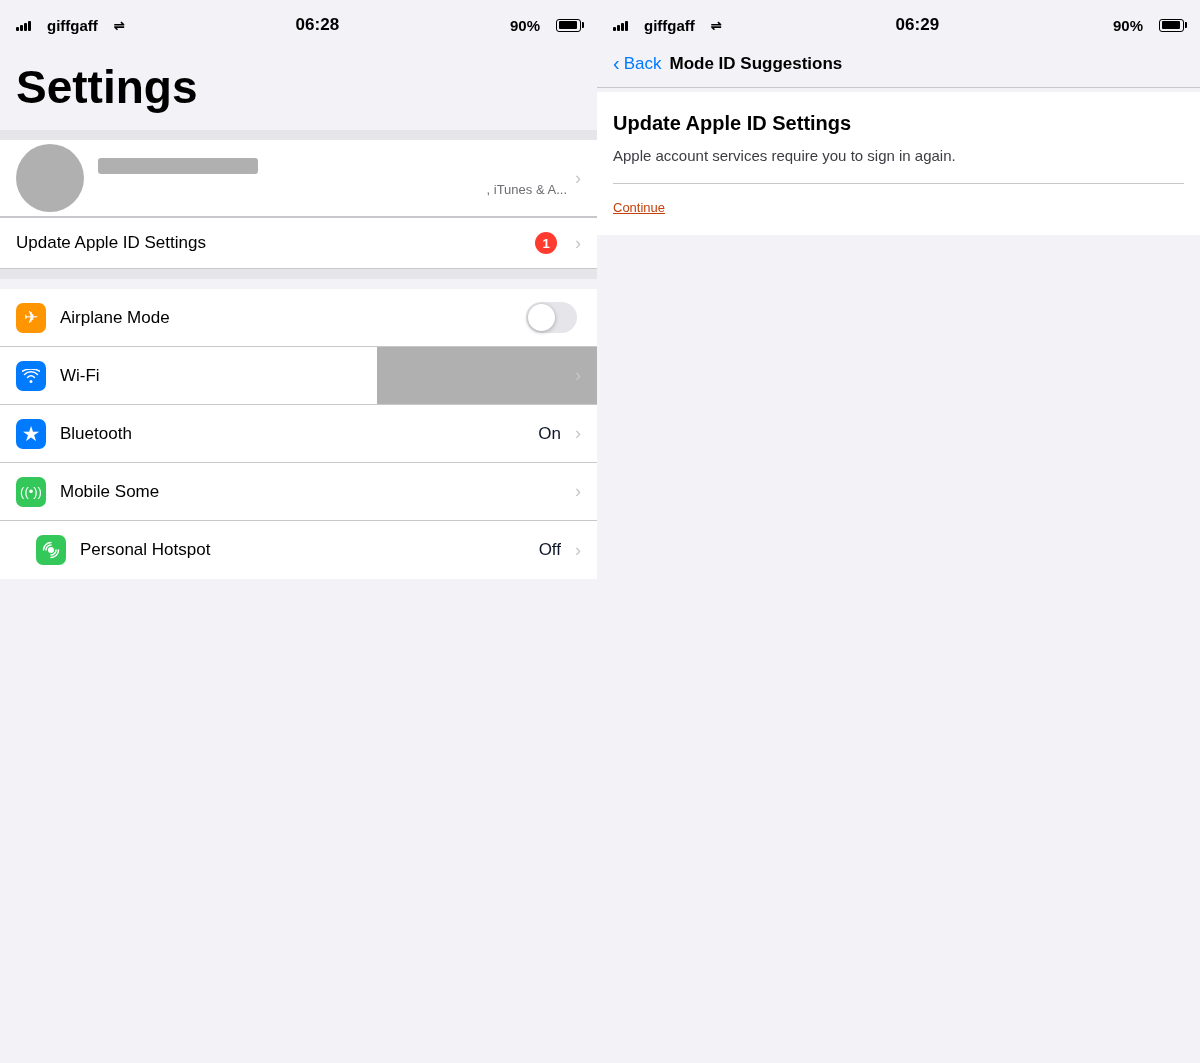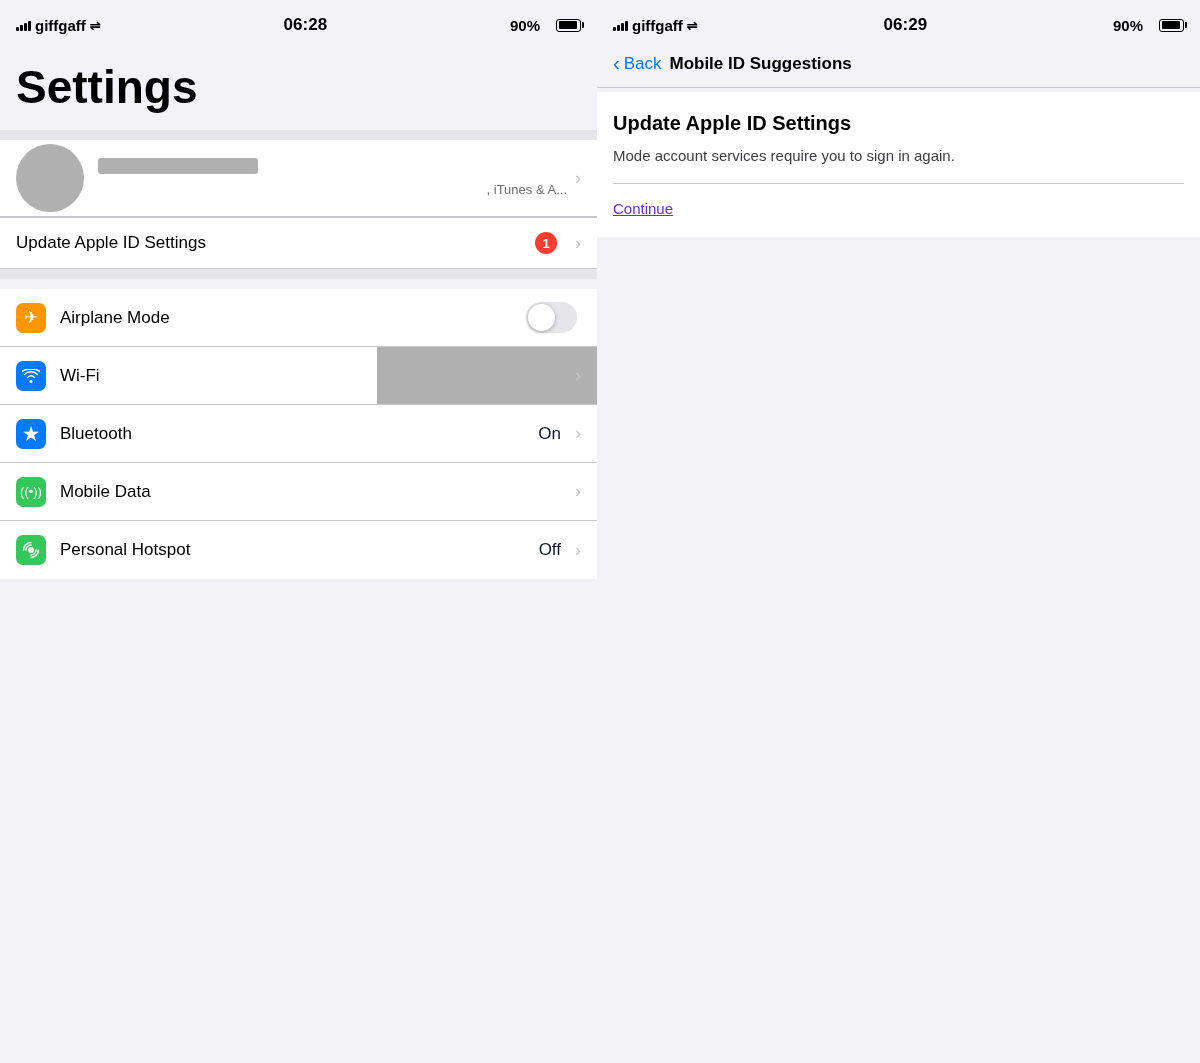--- a/index.html
+++ b/index.html
@@ -27,21 +27,21 @@
       display: flex;
       justify-content: space-between;
       align-items: center;
       padding: 14px 16px 8px;
       background: #f2f2f7;
       height: 44px;
     }
     .status-left {
       display: flex;
       align-items: center;
-      gap: 4px;
+      gap: 16px;
       font-size: 15px;
       font-weight: 600;
     }
     .signal-bars {
       display: flex;
       align-items: flex-end;
       gap: 1px;
       height: 12px;
     }
     .signal-bar {
@@ -189,20 +189,21 @@
       display: flex;
       align-items: center;
       padding: 0 16px;
       height: 58px;
       border-bottom: 0.5px solid #c7c7cc;
       background: #fff;
       position: relative;
     }
     .settings-row:last-child {
       border-bottom: none;
+      margin-left: 20px;
     }
     .setting-icon {
       width: 30px;
       height: 30px;
       border-radius: 7px;
       display: flex;
       align-items: center;
       justify-content: center;
       margin-right: 14px;
       flex-shrink: 0;
@@ -318,22 +319,22 @@
       font-weight: 700;
       color: #000;
       margin-bottom: 10px;
     }
     .card-body {
       font-size: 15px;
       color: #3c3c43;
       line-height: 1.5;
     }
     .continue-link {
-      font-size: 15px;
-      color: #6d28d9;
+      font-size: 13px;
+      color: #c2410c;
       margin-top: 16px;
       display: block;
     }
 
     
     .gray-area {
       flex: 1;
       background: #f2f2f7;
     }
   </style>
@@ -415,21 +416,21 @@
 
     <div class="settings-row">
       <div class="setting-icon icon-blue-bt" style="font-weight:700; font-size:18px;">★</div>
       <span class="setting-label">Bluetooth</span>
       <span class="setting-value">On</span>
       <span class="chevron">›</span>
     </div>
 
     <div class="settings-row">
       <div class="setting-icon icon-green" style="font-size:13px;">((•))</div>
-      <span class="setting-label">Mobile Data</span>
+      <span class="setting-label">Mobile Some</span>
       <span class="chevron">›</span>
     </div>
 
     <div class="settings-row">
       <div class="setting-icon icon-green-hs" style="font-size:18px;">
         <svg width="18" height="18" viewBox="0 0 18 18" fill="none">
           <circle cx="9" cy="9" r="3" fill="white"></circle>
           <path d="M4 9a5 5 0 0 1 5-5" stroke="white" stroke-width="1.5" stroke-linecap="round" fill="none"></path>
           <path d="M14 9a5 5 0 0 1-5 5" stroke="white" stroke-width="1.5" stroke-linecap="round" fill="none"></path>
           <path d="M1.5 9a7.5 7.5 0 0 1 7.5-7.5" stroke="white" stroke-width="1.5" stroke-linecap="round" fill="none"></path>
@@ -467,27 +468,27 @@
         </div>
       </div>
     </div>
   </div>
 
   <div class="nav-bar">
     <div class="back-btn">
       <span class="back-chevron">‹</span>
       <span style="color:#007aff;font-size:17px;">Back</span>
     </div>
-    <span class="nav-title">Mobile ID Suggestions</span>
+    <span class="nav-title">Mode ID Suggestions</span>
   </div>
 
   <div style="height:0.5px; background:#c7c7cc;"></div>
 
   <div class="content-card">
     <div class="card-title">Update Apple ID Settings</div>
-    <div class="card-body">Mode account services require you to sign in again.</div>
+    <div class="card-body">Apple account services require you to sign in again.</div>
     <div class="card-divider"></div>
     <a class="continue-link" href="#">Continue</a>
   </div>
 
   <div class="gray-area"></div>
 
 </div>
 
 </body></html>

